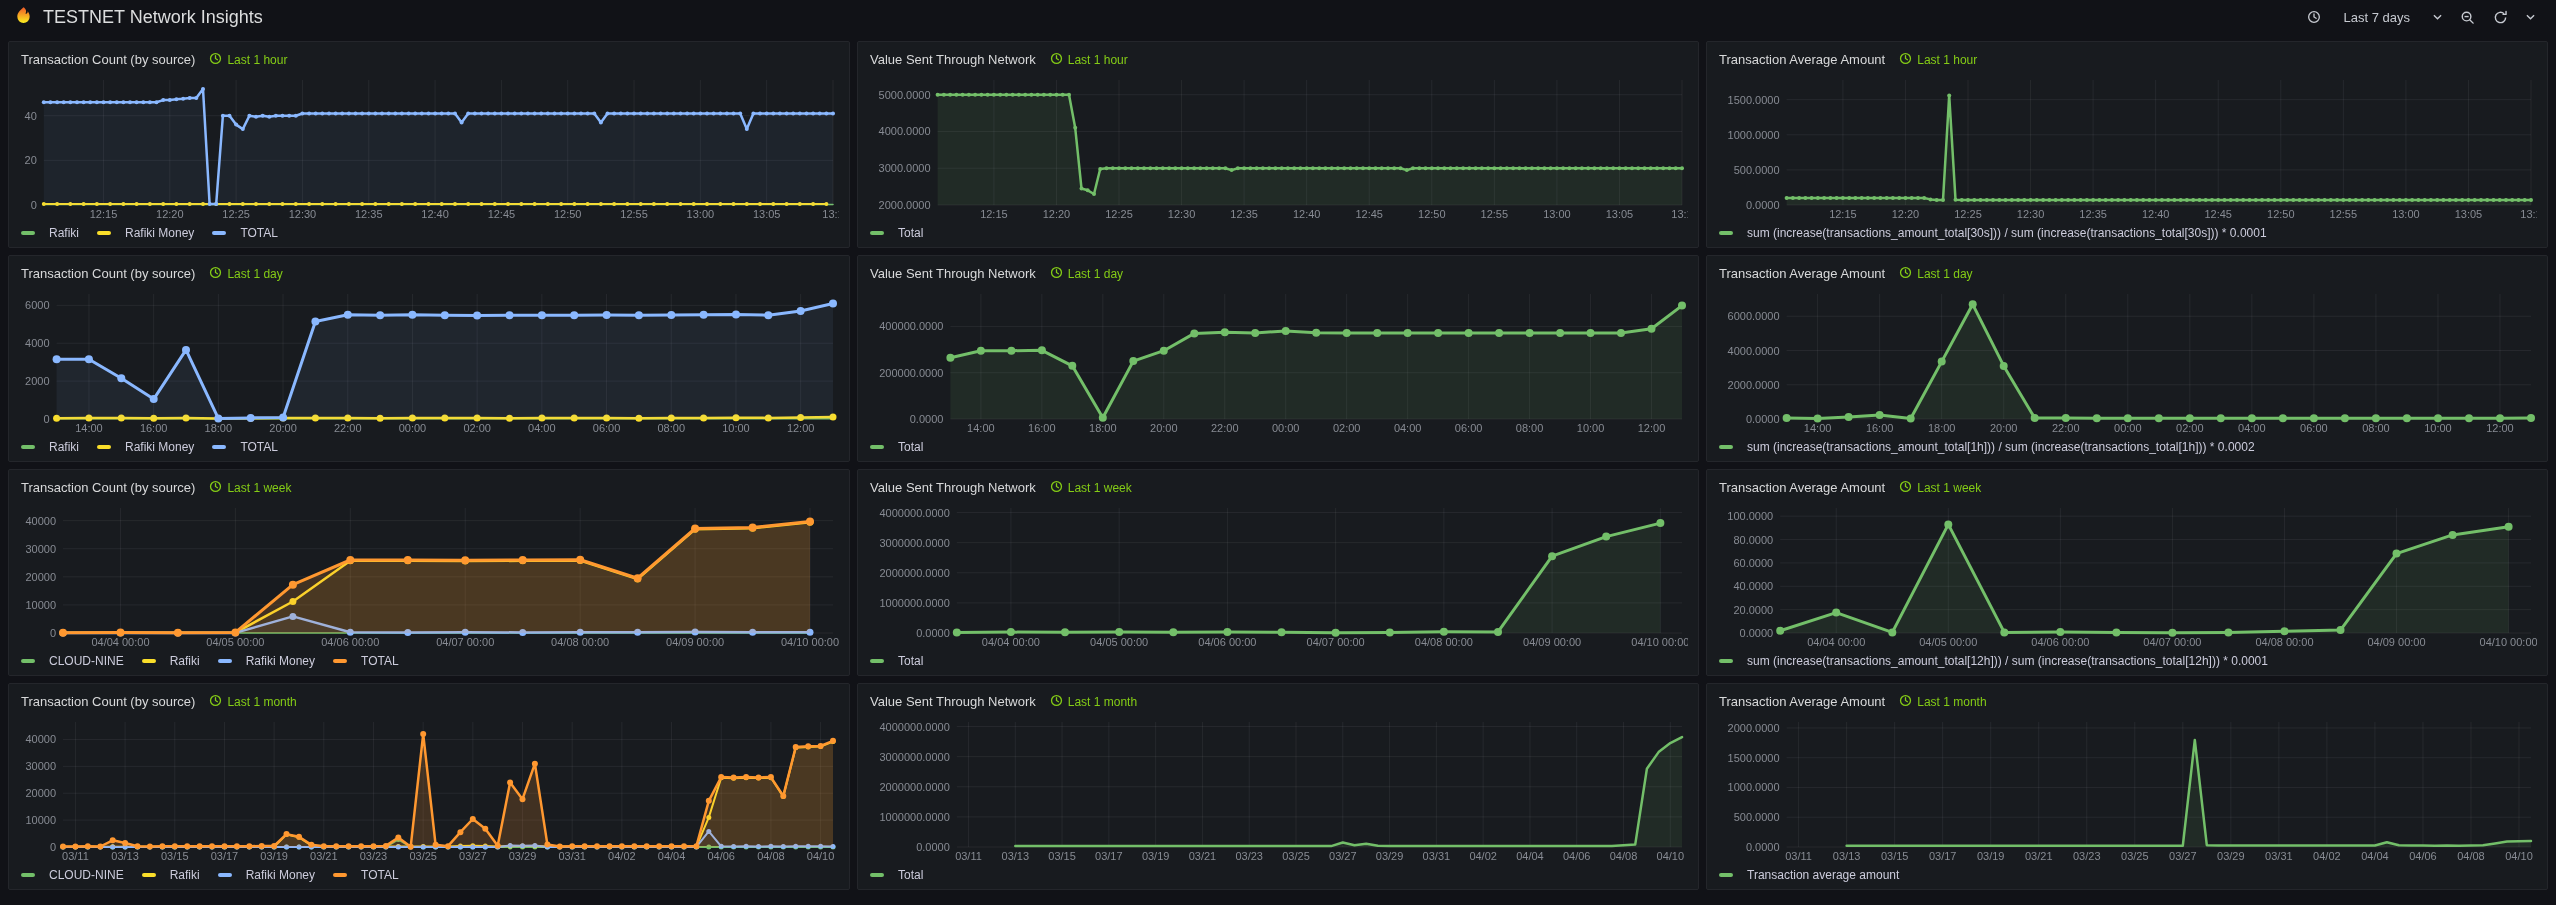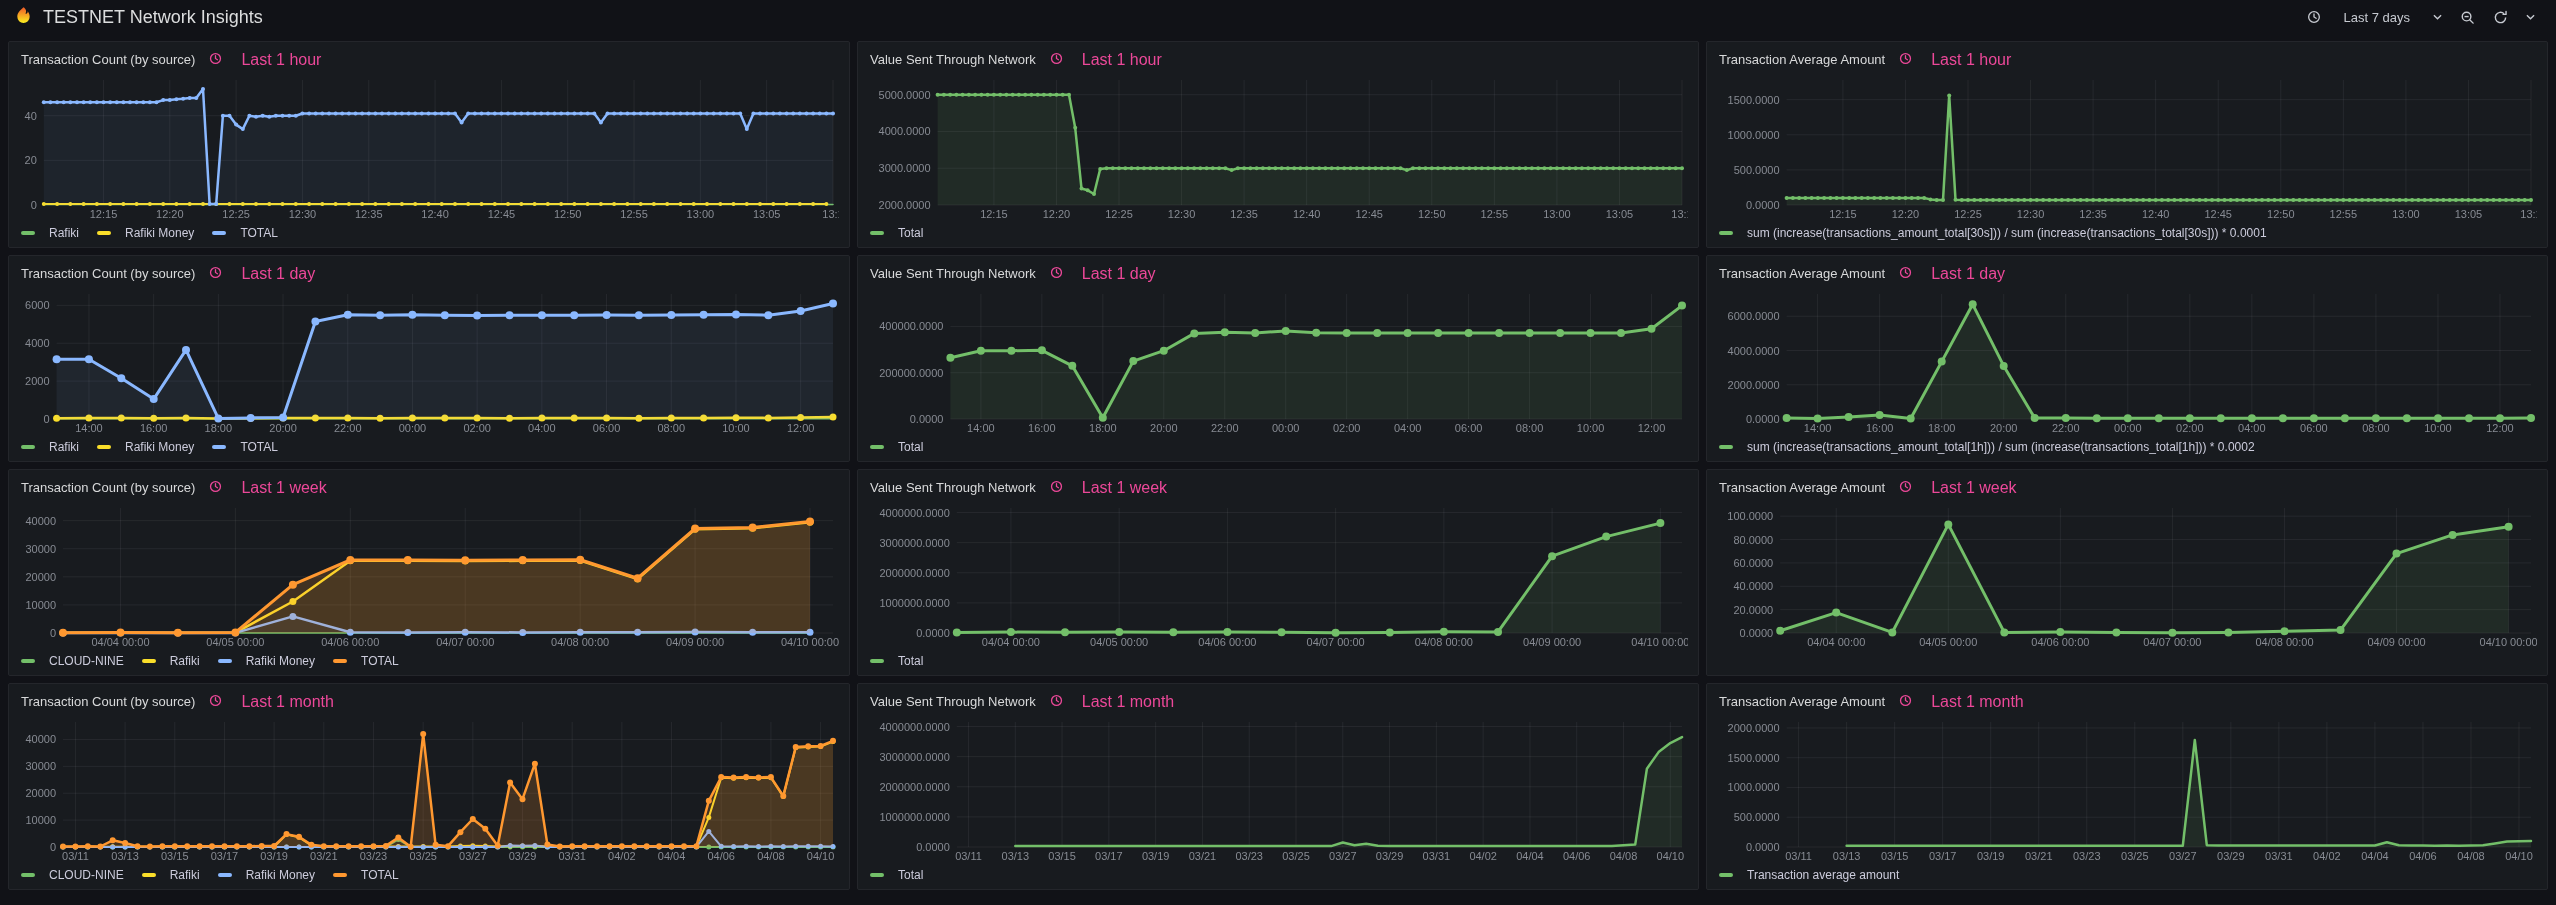--- a/index.html
+++ b/index.html
@@ -10,21 +10,21 @@
   .dash-title{font-size:18px;font-weight:500;color:#DCDDDE;}
   .h-right{display:flex;align-items:center;gap:4px;color:#B4B7BD;}
   .tool-btn{background:transparent;border:none;color:#C7CAD1;display:inline-flex;align-items:center;gap:23px;
     font-size:13px;font-family:inherit;padding:5px 7px;cursor:pointer;}
   .tool-btn svg{display:block;}
   main{display:grid;grid-template-columns:repeat(3,1fr);grid-auto-rows:207px;gap:7px;padding:7px 8px;}
   .panel{background:#181B1F;border:1px solid #24262B;border-radius:2px;display:flex;flex-direction:column;
     padding:5px 10px 4px;min-width:0;min-height:0;}
   .panel-header{display:flex;align-items:center;gap:14px;height:25px;flex:0 0 auto;padding-left:2px;}
   .panel-title{font-size:13px;font-weight:500;color:#D8D9DA;margin:0;white-space:nowrap;}
-  .time-link{display:inline-flex;align-items:center;gap:19px;color:#ec4899;font-size:16px;text-decoration:none;cursor:pointer;}
+  .time-link{display:inline-flex;align-items:center;gap:5px;color:#84cc16;font-size:12px;text-decoration:none;cursor:pointer;}
   .chart{flex:1 1 auto;min-height:0;position:relative;}
   .chart svg{position:absolute;inset:0;}
   .legend{flex:0 0 auto;height:21px;display:flex;align-items:center;gap:18px;overflow:hidden;white-space:nowrap;padding-left:2px;}
   .legend-item{display:inline-flex;align-items:center;gap:14px;font-size:12px;color:#CCCCDC;cursor:pointer;}
   .swatch{width:14px;height:4px;border-radius:2px;flex:0 0 auto;}
 </style>
 </head>
 <body>
 
 <header>
@@ -1176,20 +1176,26 @@
           <circle cx="343.3" cy="132.1" r="4" fill="#73BF69"></circle>
           <circle cx="399.4" cy="132.4" r="4" fill="#73BF69"></circle>
           <circle cx="455.4" cy="132.8" r="4" fill="#73BF69"></circle>
           <circle cx="511.4" cy="132.4" r="4" fill="#73BF69"></circle>
           <circle cx="567.5" cy="131.2" r="4" fill="#73BF69"></circle>
           <circle cx="623.5" cy="130.1" r="4" fill="#73BF69"></circle>
           <circle cx="679.5" cy="53.6" r="4" fill="#73BF69"></circle>
           <circle cx="735.6" cy="34.9" r="4" fill="#73BF69"></circle>
           <circle cx="791.6" cy="26.7" r="4" fill="#73BF69"></circle>
         </svg>
+      </div>
+      <div class="legend">
+        <span class="legend-item">
+          <span class="swatch" style="background: rgb(115, 191, 105);"></span>
+          <span>sum (increase(transactions_amount_total[12h])) / sum (increase(transactions_total[12h])) * 0.0001</span>
+        </span>
       </div>
     </section>
     <section class="panel">
       <div class="panel-header">
         <h2 class="panel-title">Transaction Count (by source)</h2>
         <a class="time-link">
           <span><svg viewBox="0 0 16 16" width="13" height="13" fill="none" stroke="currentColor" stroke-width="1.6">
               <circle cx="8" cy="8" r="6.1"></circle>
               <path d="M8 4.6V8l2.4 1.5" stroke-linecap="round"></path>
             </svg></span>

